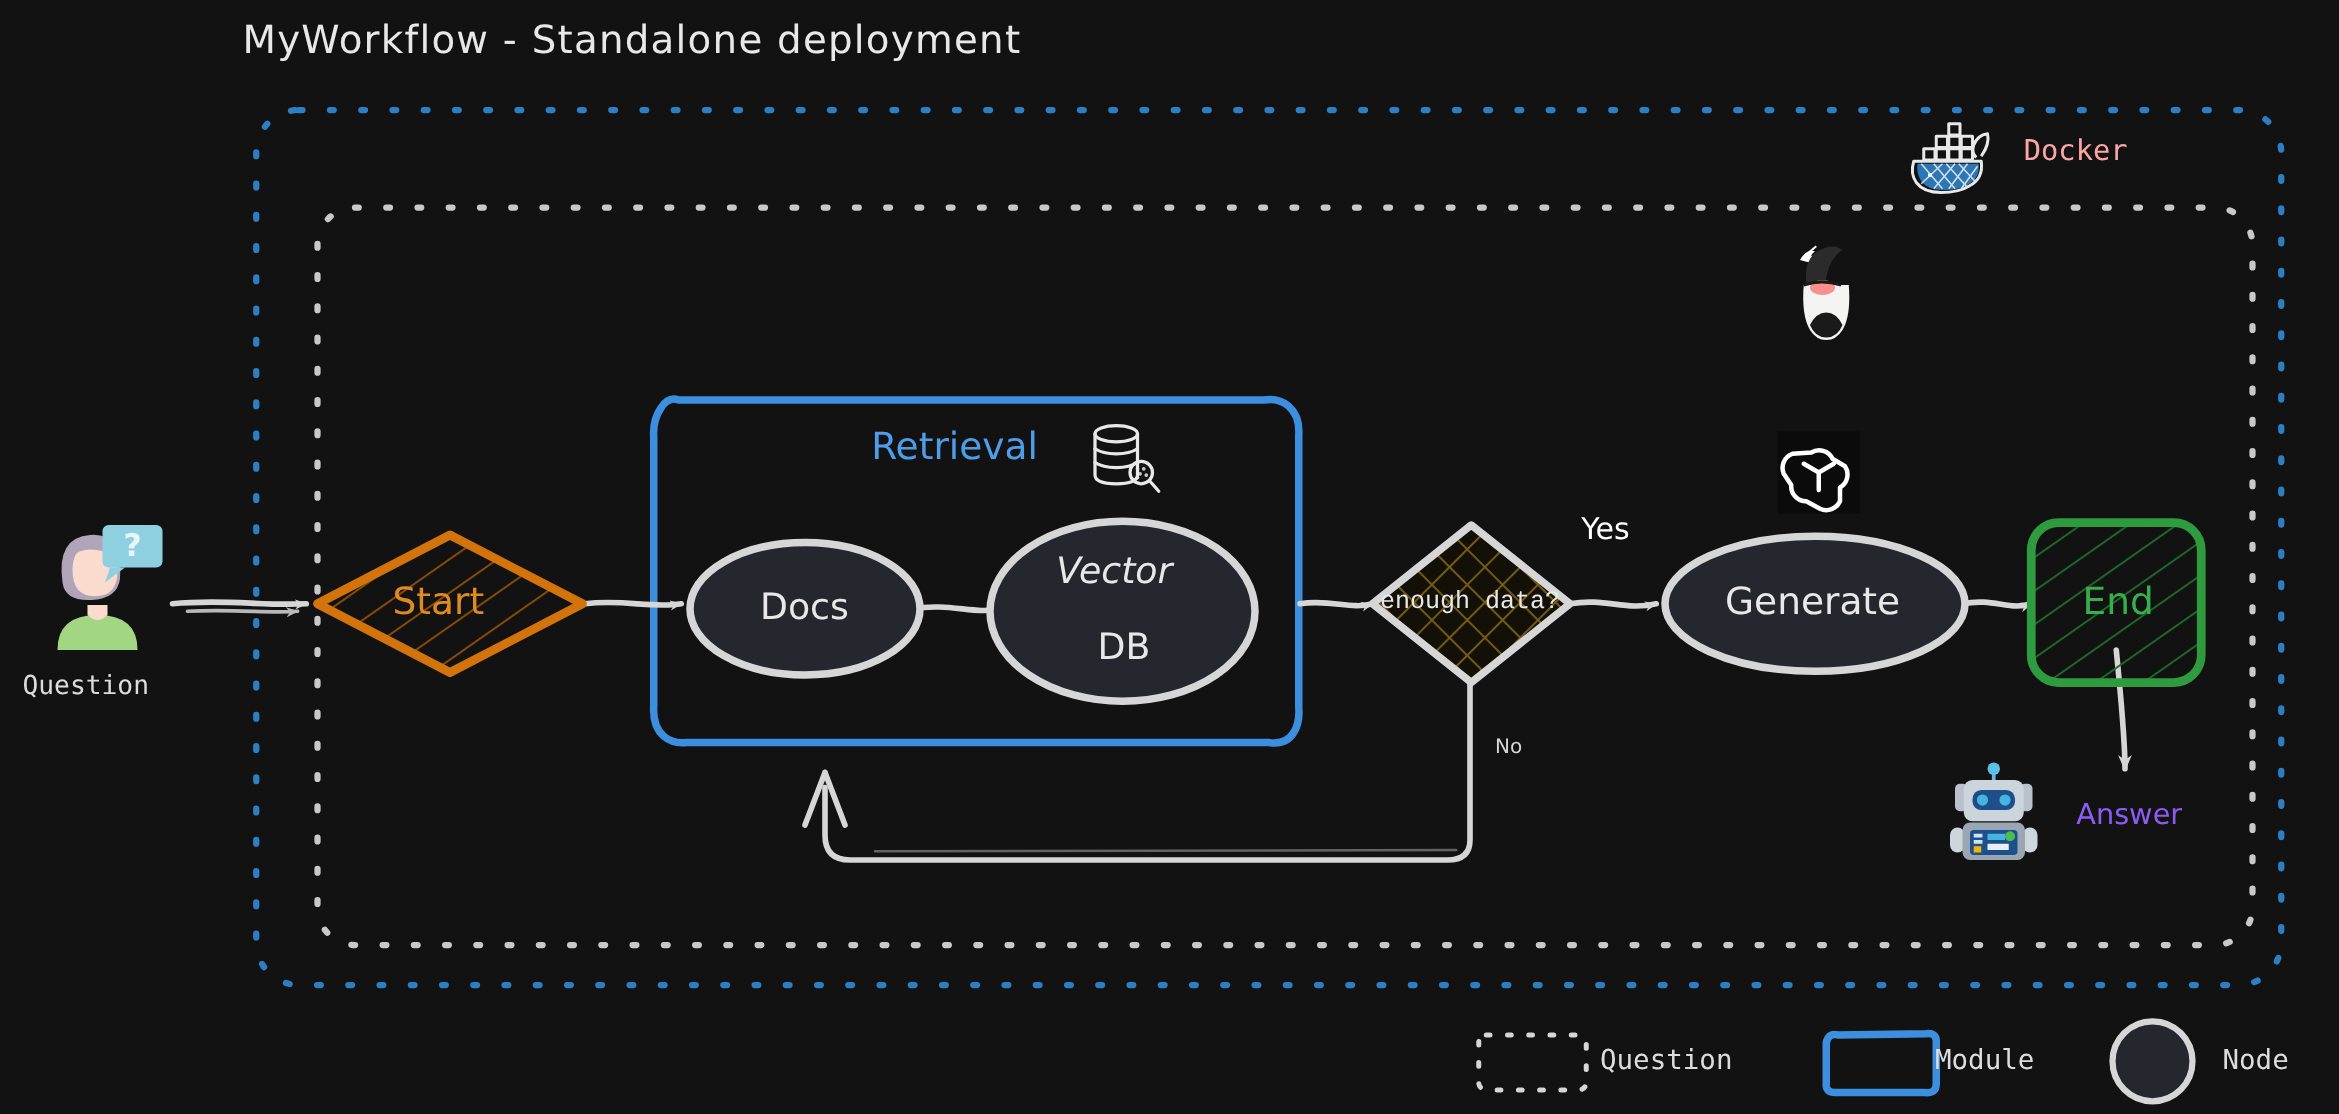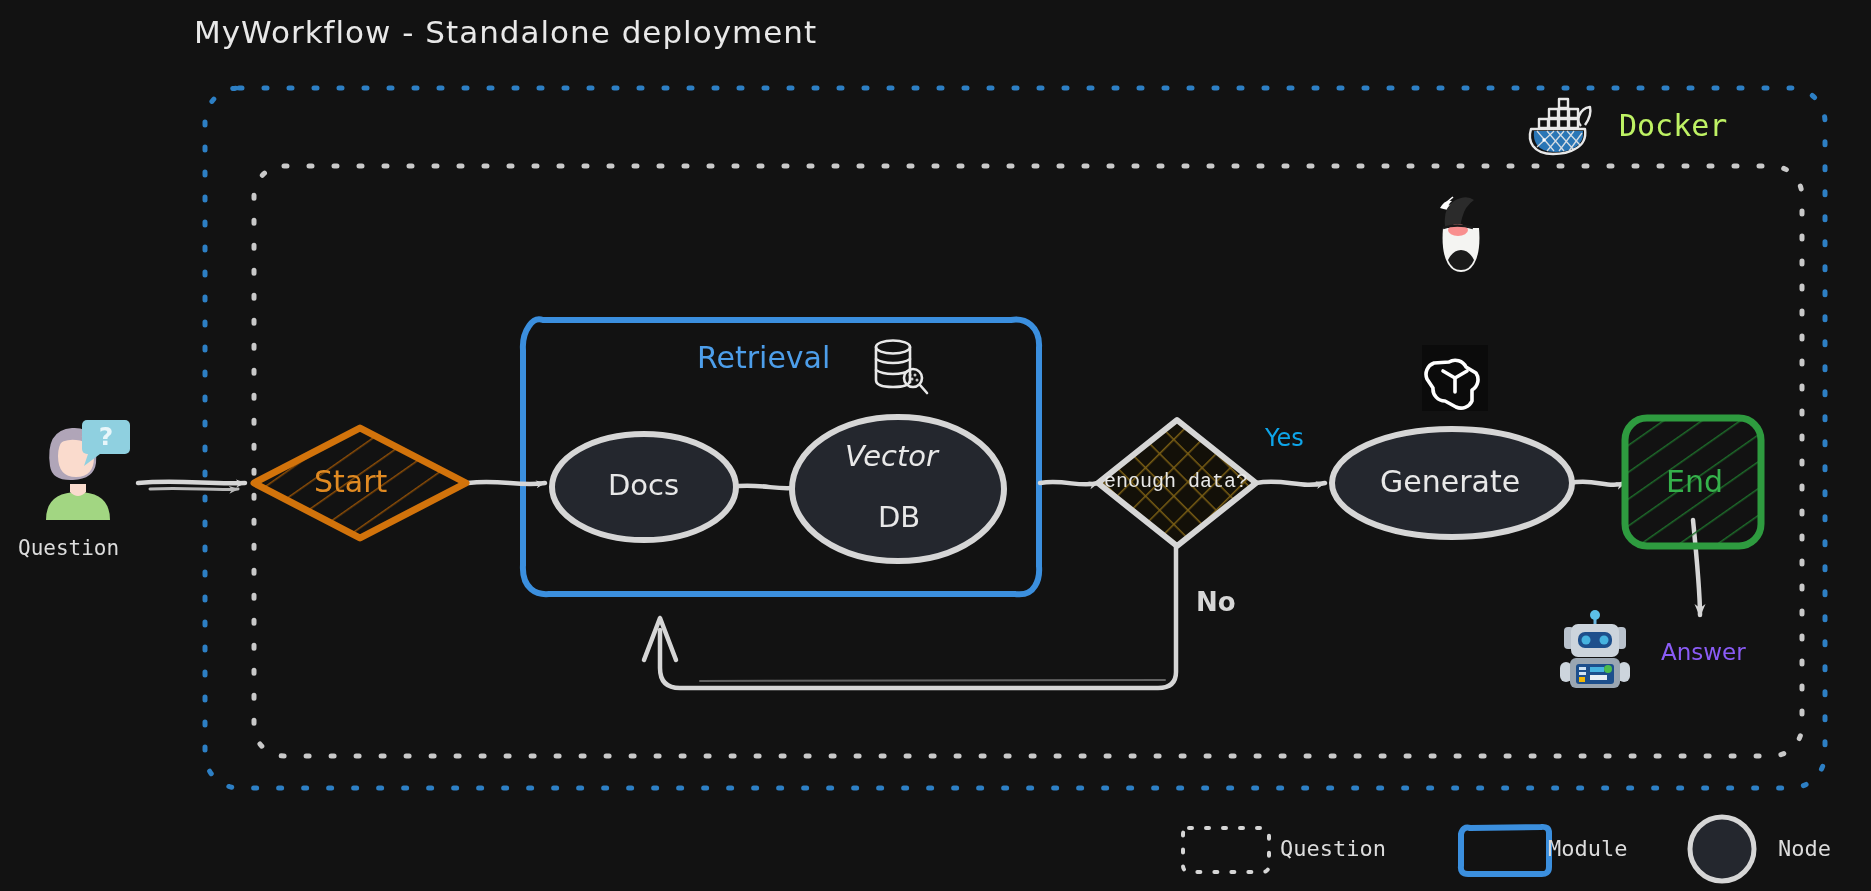--- a/index.html
+++ b/index.html
@@ -95,41 +95,41 @@
       <rect x="1625" y="418" width="136" height="128" rx="22" ry="22" fill="url(#hatchGreen)" stroke="#2e9b3f" stroke-width="7"></rect>
     </g>
 
     <rect x="1183" y="828" width="86" height="44" rx="6" ry="6" fill="none" stroke="#d6d6d6" stroke-width="4" stroke-dasharray="3 14" stroke-linecap="round"></rect>
     <path d="M1470,828 q-7,-2 -9,6 l0,32 q-1,8 7,8 l72,0 q9,1 9,-7 l0,-34 q0,-7 -8,-6 Z" fill="none" stroke="#3b8fde" stroke-width="6" stroke-linejoin="round"></path>
     <circle cx="1722" cy="849" r="32" fill="#24272e" stroke="#d6d6d6" stroke-width="5"></circle>
   </svg>
 
   <div class="lbl hand" style="left:194px;top:14px;font-size:31px;color:#e8e8e8;letter-spacing:1px;">MyWorkflow - Standalone deployment</div>
 
-  <div class="lbl mono" style="left:1619px;top:108px;font-size:30px;color:#bef264;">Docker</div>
+  <div class="lbl mono" style="left:1619px;top:108px;font-size:23px;color:#fca5a5;">Docker</div>
 
 
   <div class="lbl hand" style="left:697px;top:340px;font-size:30px;color:#4d9eea;">Retrieval</div>
 
   <div class="lbl hand" style="left:314px;top:464px;font-size:30px;color:#e08a22;">Start</div>
 
   <div class="lbl hand" style="left:608px;top:468px;font-size:29px;color:#e8e8e8;">Docs</div>
 
   <div class="lbl hand" style="left:845px;top:439px;font-size:29px;color:#e8e8e8;font-style:italic;">Vector</div>
   <div class="lbl hand" style="left:878px;top:500px;font-size:29px;color:#e8e8e8;">DB</div>
 
   <div class="lbl mono" style="left:1104px;top:470px;font-size:20px;color:#e8e8e8;font-family:Liberation Mono, monospace;">enough data?</div>
 
   <div class="lbl hand" style="left:1380px;top:464px;font-size:30px;color:#e8e8e8;">Generate</div>
 
   <div class="lbl hand" style="left:1666px;top:464px;font-size:30px;color:#35b14b;">End</div>
 
-  <div class="lbl hand" style="left:1265px;top:424px;font-size:24px;color:#0ea5e9;">Yes</div>
-
-  <div class="lbl hand" style="left:1196px;top:587px;font-size:26px;color:#d6d6d6;font-weight:bold;">No</div>
+  <div class="lbl hand" style="left:1265px;top:409px;font-size:24px;color:#ffffff;">Yes</div>
+
+  <div class="lbl hand" style="left:1196px;top:587px;font-size:16px;color:#d6d6d6;">No</div>
 
   <div class="lbl mono" style="left:18px;top:536px;font-size:21px;color:#dcdcdc;text-align:center;">Question</div>
 
   <div class="lbl hand" style="left:1661px;top:639px;font-size:23px;color:#8b5cf6;">Answer</div>
 
   <div class="lbl mono" style="left:1280px;top:836px;font-size:22px;color:#dcdcdc;">Question</div>
   <div class="lbl mono" style="left:1548px;top:836px;font-size:22px;color:#dcdcdc;">Module</div>
   <div class="lbl mono" style="left:1778px;top:836px;font-size:22px;color:#dcdcdc;">Node</div>
 
   <svg class="emoji" style="left:1523px;top:95px;" width="76" height="62" viewBox="0 0 76 62">

